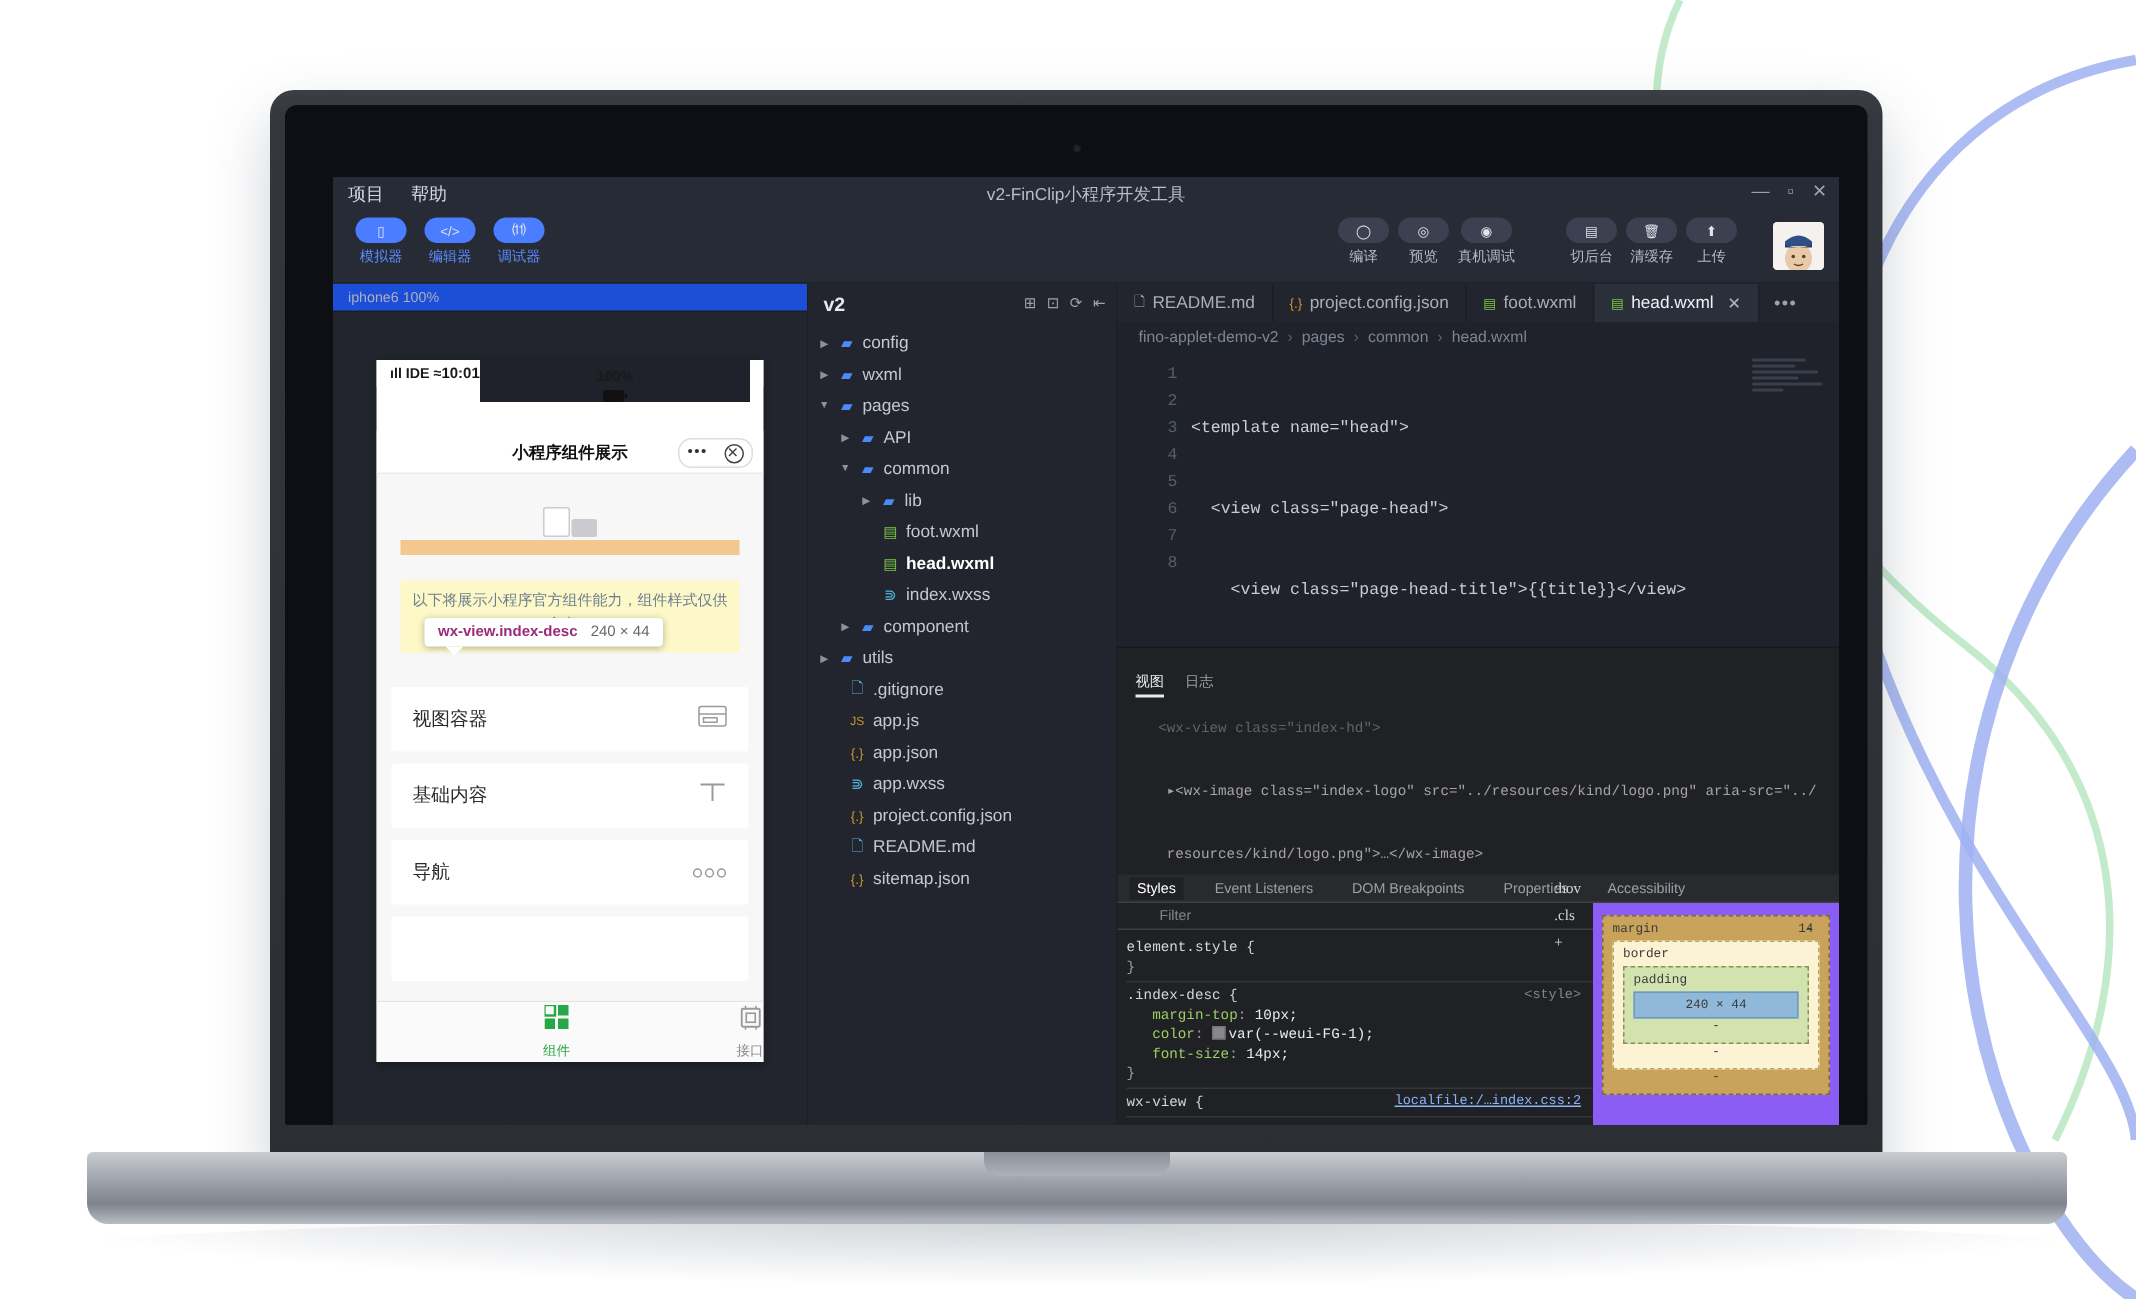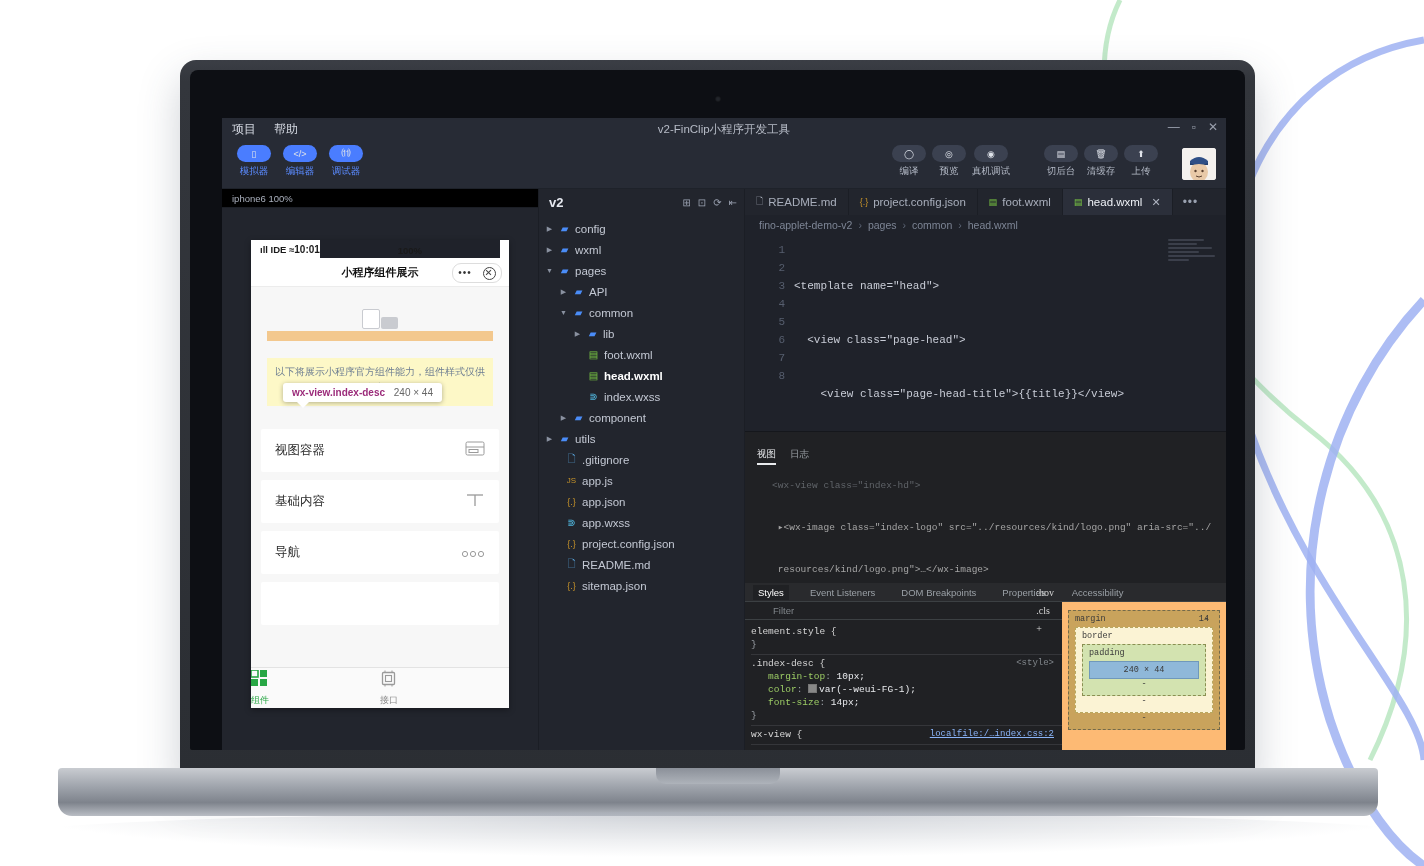--- a/index.html
+++ b/index.html
@@ -71,31 +71,31 @@
   .tb-gap{width:22px;}
   .avatar{
     position:absolute;right:10px;top:6px;width:34px;height:32px;border-radius:3px;background:#f2f2f2;
     overflow:hidden;cursor:pointer;
   }
 
   .body{flex:1;display:flex;min-height:0;}
 
   
   .sim{width:316px;flex:none;background:#22252d;border-right:1px solid #1b1e25;display:flex;flex-direction:column;}
-  .sim-bar{height:18px;flex:none;background:#000000;border-bottom:1px solid #1b1e25;
+  .sim-bar{height:18px;flex:none;background:#1d4ed8;border-bottom:1px solid #1b1e25;
     display:flex;align-items:center;padding-left:10px;font-size:9.5px;color:#aab0bd;}
   .sim-stage{flex:1;display:flex;justify-content:center;padding-top:32px;}
   .phone{width:258px;height:468px;background:#ffffff;display:flex;flex-direction:column;overflow:hidden;
     box-shadow:0 2px 6px rgba(0,0,0,.35);}
   .status{height:18px;flex:none;display:flex;align-items:center;justify-content:flex-end;
     padding:0 9px;font-size:9.5px;color:#1a1a1a;background:#fff;font-weight:bold;}
   .status .mid{font-size:10px;}
   .status .right{display:flex;align-items:center;gap:3px;}
   .nav{height:28px;flex:none;display:flex;align-items:center;justify-content:center;position:relative;
-    background:#fff;border-bottom:1px solid #ececec;}
+    background:#fff;border-bottom:1px solid #ececec;margin-top:29px;}
   .nav .t{font-size:11px;color:#111;font-weight:bold;}
   .nav .caps{position:absolute;right:7px;top:5px;width:48px;height:18px;border:1px solid #ddd;border-radius:9px;
     display:flex;align-items:center;justify-content:space-around;background:#fff;}
   .nav .caps .dots{letter-spacing:1px;font-size:10px;color:#333;line-height:8px;}
   .nav .caps .xo{width:11px;height:11px;border:1px solid #444;border-radius:50%;position:relative;}
   .nav .caps .xo:before,.nav .caps .xo:after{content:"";position:absolute;left:1.5px;top:4.5px;width:7px;height:1px;background:#444;}
   .nav .caps .xo:before{transform:rotate(45deg);}
   .nav .caps .xo:after{transform:rotate(-45deg);}
   .pcontent{flex:1;background:#f7f7f7;position:relative;overflow:hidden;}
   .logo-row{height:42px;display:flex;align-items:flex-end;justify-content:center;padding-bottom:2px;}
@@ -113,21 +113,21 @@
   .tooltip .sel{color:#9b2b7a;font-weight:bold;}
   .tooltip .dim{color:#666;margin-left:6px;}
   .tooltip:after{content:"";position:absolute;left:14px;bottom:-6px;border:6px solid transparent;
     border-top-color:#fff;border-bottom:0;}
   .cards{padding:6px 10px 0;}
   .card{background:#fff;height:43px;margin-bottom:8px;border-radius:2px;display:flex;align-items:center;
     justify-content:space-between;padding:0 14px;}
   .card .ctext{font-size:12.5px;color:#2b2b2b;}
   .card .cicon{color:#8d8d8d;}
   .tabbar{height:40px;flex:none;background:#fafafa;border-top:1px solid #e3e3e3;display:flex;}
-  .tab{flex:1;display:flex;flex-direction:column;align-items:flex-start;justify-content:center;gap:7px;cursor:pointer;}
+  .tab{flex:1;display:flex;flex-direction:column;align-items:flex-end;justify-content:center;gap:7px;cursor:pointer;}
   .tab .tl{font-size:9px;color:#8a8a8a;}
   .tab.active .tl{color:#28a745;}
 
   
   .explorer{width:205px;flex:none;background:#22252d;border-right:1px solid #1b1e25;display:flex;flex-direction:column;}
   .exp-head{height:26px;flex:none;display:flex;align-items:center;justify-content:space-between;
     padding:0 7px 0 10px;background:#22252d;}
   .exp-head .pname{font-size:13px;font-weight:bold;color:#e6e9f0;}
   .exp-head .icons{display:flex;gap:7px;color:#9aa1b0;font-size:10px;align-items:center;}
   .exp-head .icons span{cursor:pointer;}
@@ -193,21 +193,21 @@
   .rules{flex:1;overflow:hidden;font-family:"Liberation Mono", monospace;font-size:9.5px;line-height:13px;
     color:#9aa0a6;padding:3px 0 0 6px;}
   .rule{border-bottom:1px solid #35363a;padding:2px 0 3px;position:relative;}
   .rule .src{position:absolute;right:8px;top:2px;color:#8ab4f8;font-size:9px;}
   .rule .src.plain{color:#80868b;}
   .rule .src.link{text-decoration:underline;}
   .sel-cs{color:#d6d6d6;}
   .prop{color:#9ccc65;}
   .val{color:#e8eaed;}
   .swatch{display:inline-block;width:7px;height:7px;border:1px solid #777;background:#888;vertical-align:-1px;margin-right:2px;}
-  .boxmodel{width:152px;flex:none;padding:8px 6px;background:#fdba74;}
+  .boxmodel{width:152px;flex:none;padding:8px 6px;background:#8b5cf6;}
   .bm{border:1px dashed #746a4b;background:#c9a35c;padding:3px 6px 6px;font-family:"Liberation Mono",monospace;
     font-size:8.5px;color:#3b3b3b;position:relative;}
   .bm-label{font-size:8.5px;}
   .bm2{border:1px dashed #b9a85f;background:#fbf3d4;margin-top:3px;padding:3px 6px 6px;}
   .bm3{border:1px dashed #8a8f52;background:#d3e3b0;margin-top:3px;padding:3px 6px 6px;}
   .bm4{background:#8fb8d9;border:1px solid #6f98bb;text-align:center;padding:3px 0;margin-top:3px;}
   .bm .rowv{text-align:center;}
   .bm .topv{position:absolute;right:10px;top:3px;}
 </style>
 </head>

